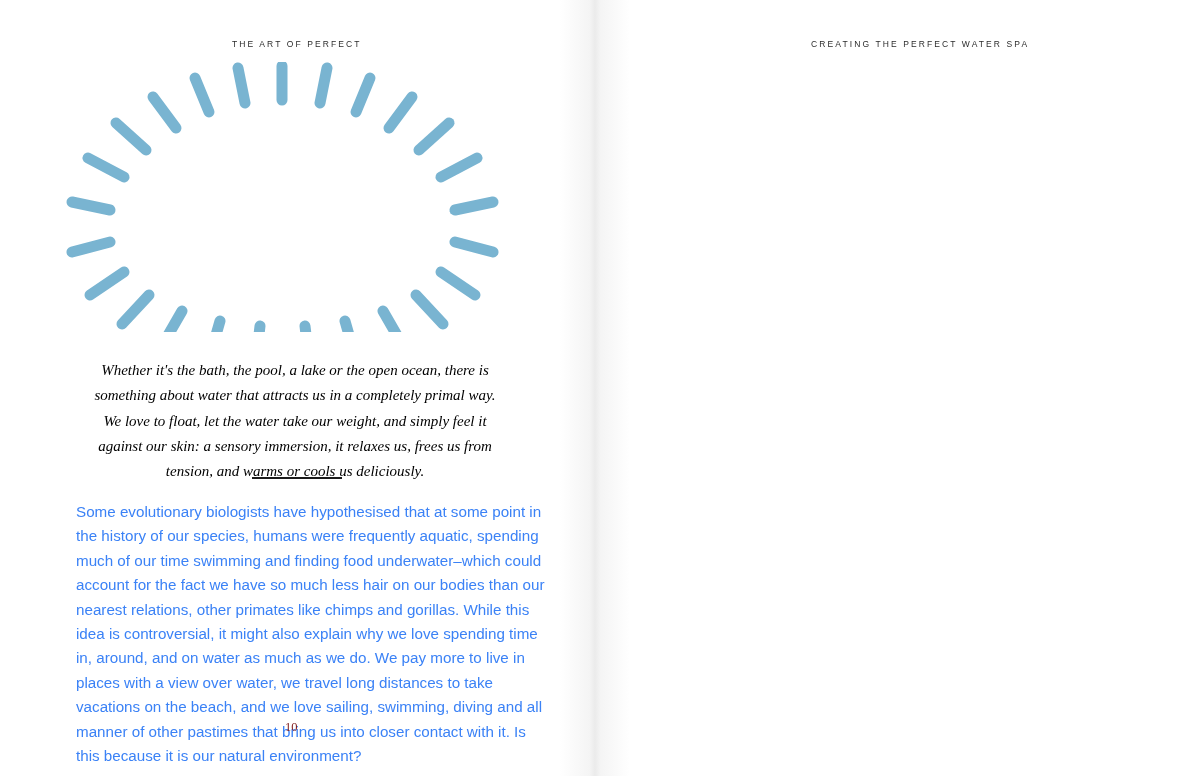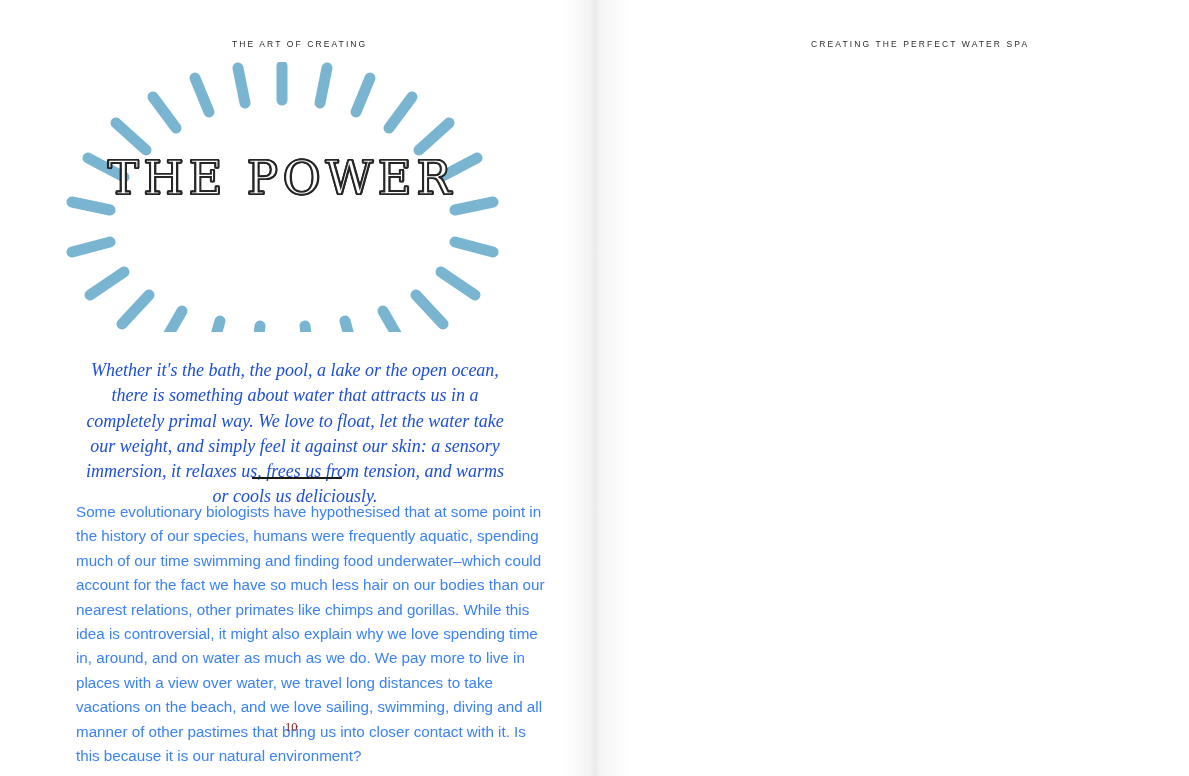--- a/index.html
+++ b/index.html
@@ -86,23 +86,23 @@
 
   
   .epigraph {
     position: absolute;
     left: 84px;
     top: 358px;
     width: 422px;
     text-align: center;
     font-family: "Liberation Serif", serif;
     font-style: italic;
-    font-size: 18px;
+    font-size: 15px;
     line-height: 25.3px;
-    color: #1d4ed8;
+    color: #000000;
   }
   .epi-rule {
     position: absolute;
     left: 252px;
     top: 477px;
     width: 90px;
     height: 2px;
     background: #1a1a1a;
   }
 
@@ -132,21 +132,21 @@
   }
   .folio-left  { left: 285px; }
 </style>
 </head>
 <body>
 
 <div class="spread">
 
   <div class="page page-left">
 
-    <div class="running-head running-head-left">THE ART OF CREATING</div>
+    <div class="running-head running-head-left">THE ART OF PERFECT</div>
 
     <div class="burst">
       <svg viewBox="0 0 500 270" xmlns="http://www.w3.org/2000/svg" aria-hidden="true">
         <g stroke="#79b4d1" stroke-width="11" stroke-linecap="round" fill="none">
 
           <line x1="250" y1="38" x2="250" y2="4"></line>
           <line x1="213" y1="41" x2="206" y2="6"></line>
           <line x1="288" y1="41" x2="295" y2="6"></line>
           <line x1="177" y1="50" x2="163" y2="16"></line>
           <line x1="324" y1="50" x2="338" y2="16"></line>
@@ -172,21 +172,20 @@
           <line x1="351" y1="249" x2="370" y2="282"></line>
           <line x1="188" y1="259" x2="178" y2="294"></line>
           <line x1="313" y1="259" x2="323" y2="294"></line>
           <line x1="228" y1="264" x2="224" y2="299"></line>
           <line x1="273" y1="264" x2="277" y2="299"></line>
         </g>
       </svg>
     </div>
 
     <div class="title-block">
-      <div class="title-line">THE POWER</div>
     </div>
 
     <div class="epigraph">Whether it's the bath, the pool, a lake or the open ocean, there is something about water that attracts us in a completely primal way. We love to float, let the water take our weight, and simply feel it against our skin: a sensory immersion, it relaxes us, frees us from tension, and warms or cools us deliciously.</div>
 
     <div class="epi-rule"></div>
 
     <div class="body-col body-left">
       <p>Some evolutionary biologists have hypothesised that at some point in the history of our species, humans were frequently aquatic, spending much of our time swimming and finding food underwater–which could account for the fact we have so much less hair on our bodies than our nearest relations, other primates like chimps and gorillas. While this idea is controversial, it might also explain why we love spending time in, around, and on water as much as we do. We pay more to live in places with a view over water, we travel long distances to take vacations on the beach, and we love sailing, swimming, diving and all manner of other pastimes that bring us into closer contact with it. Is this because it is our natural environment?</p>
     </div>
 

